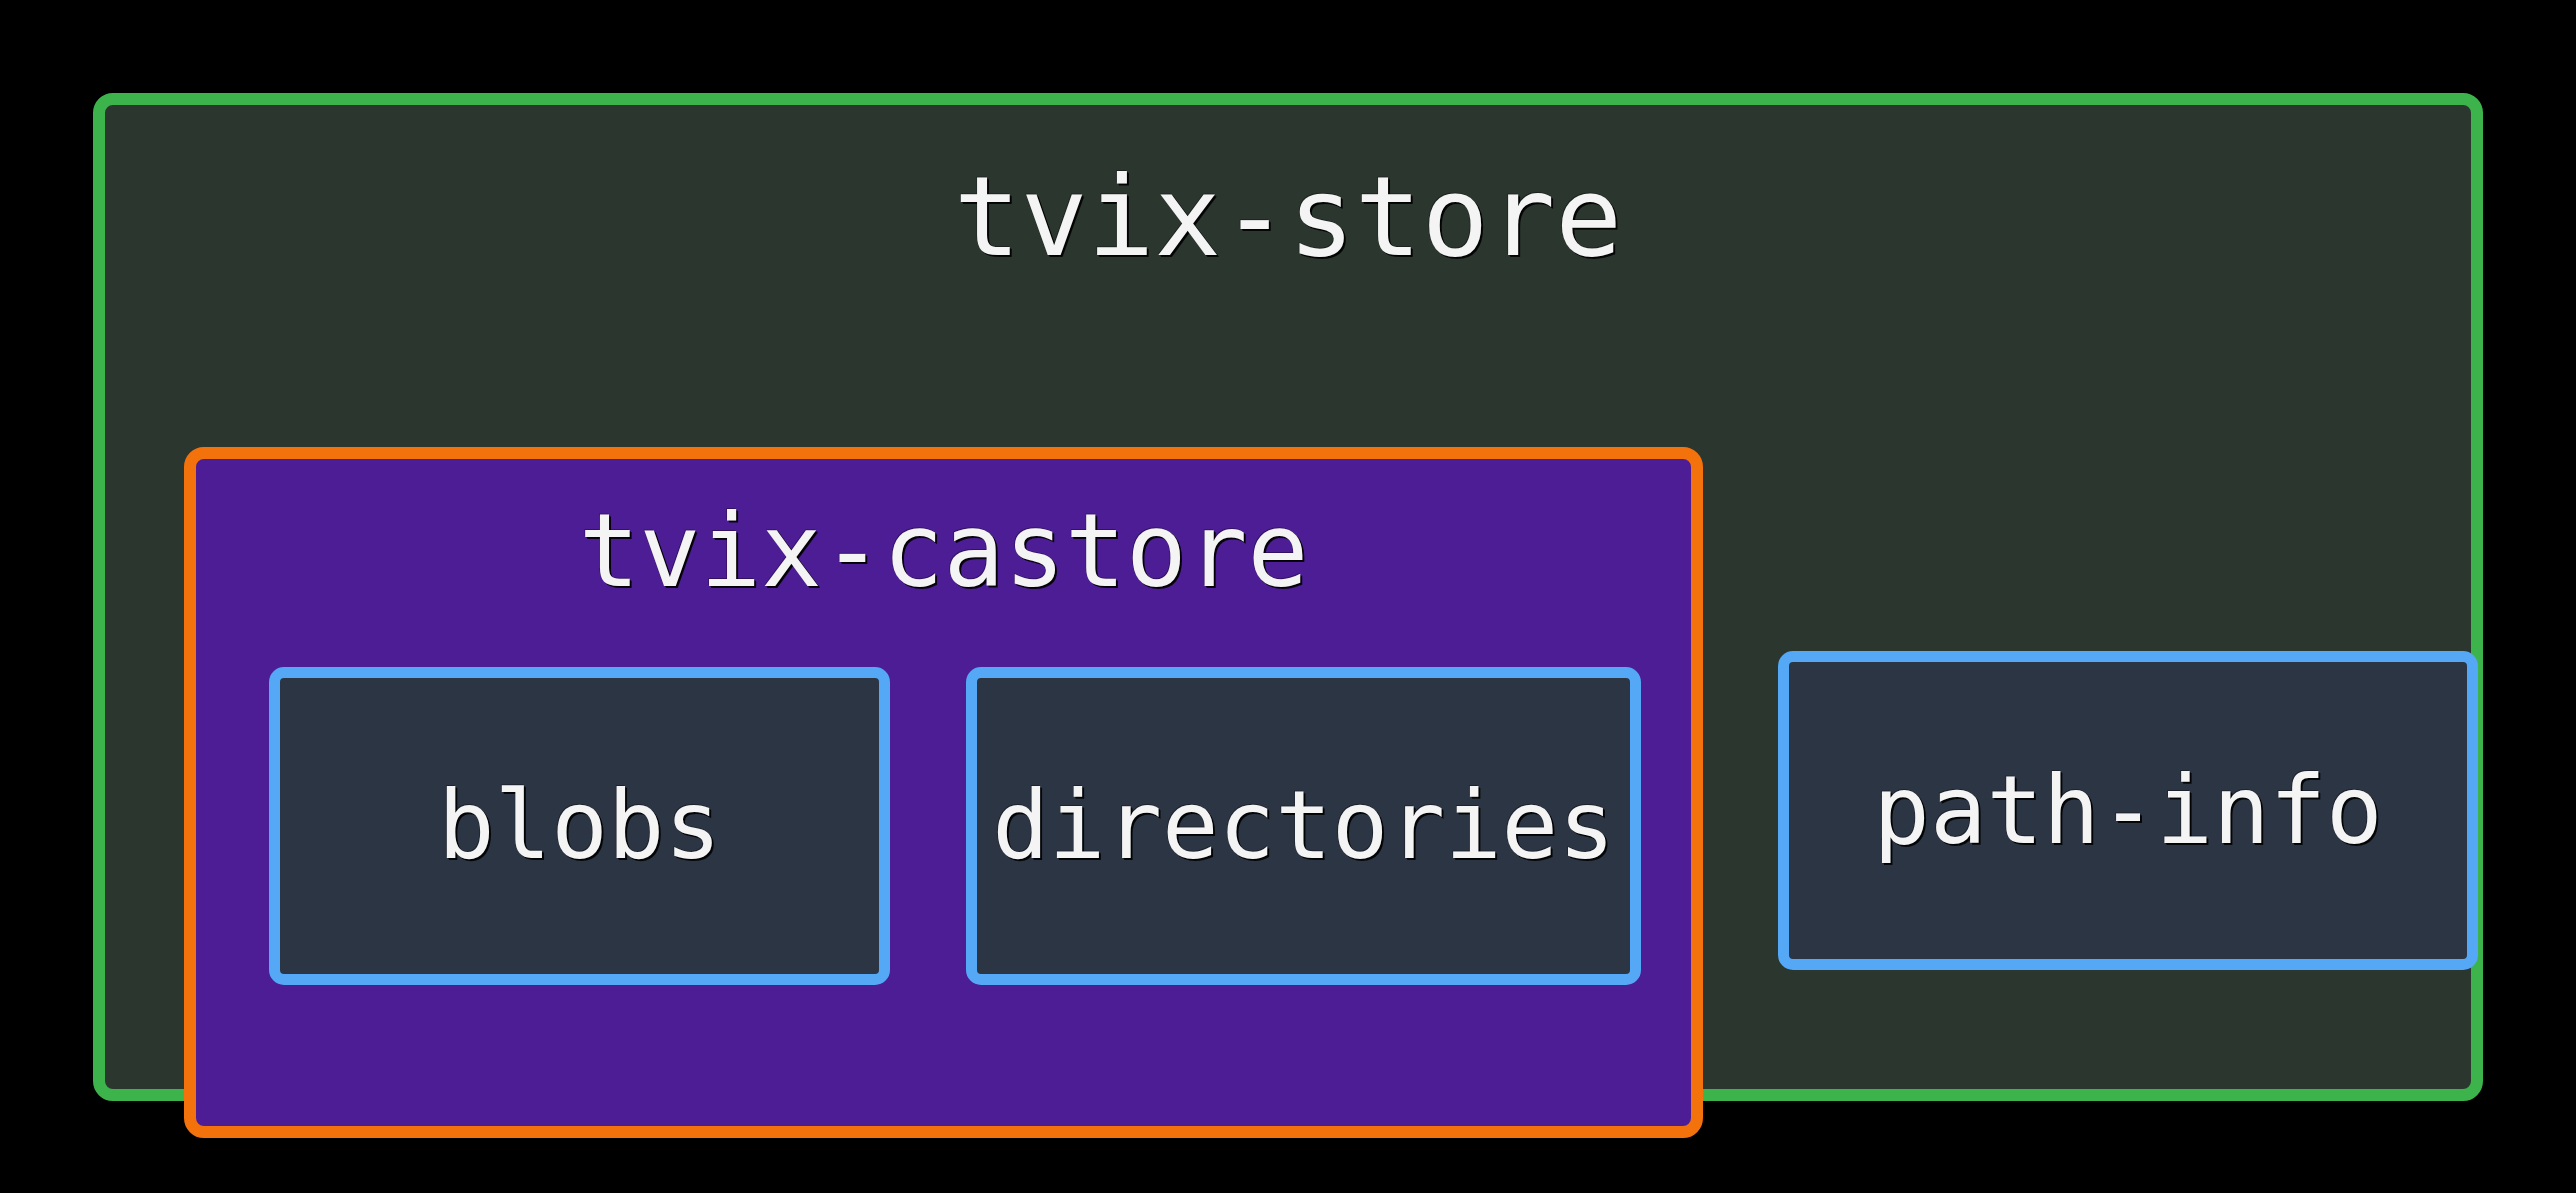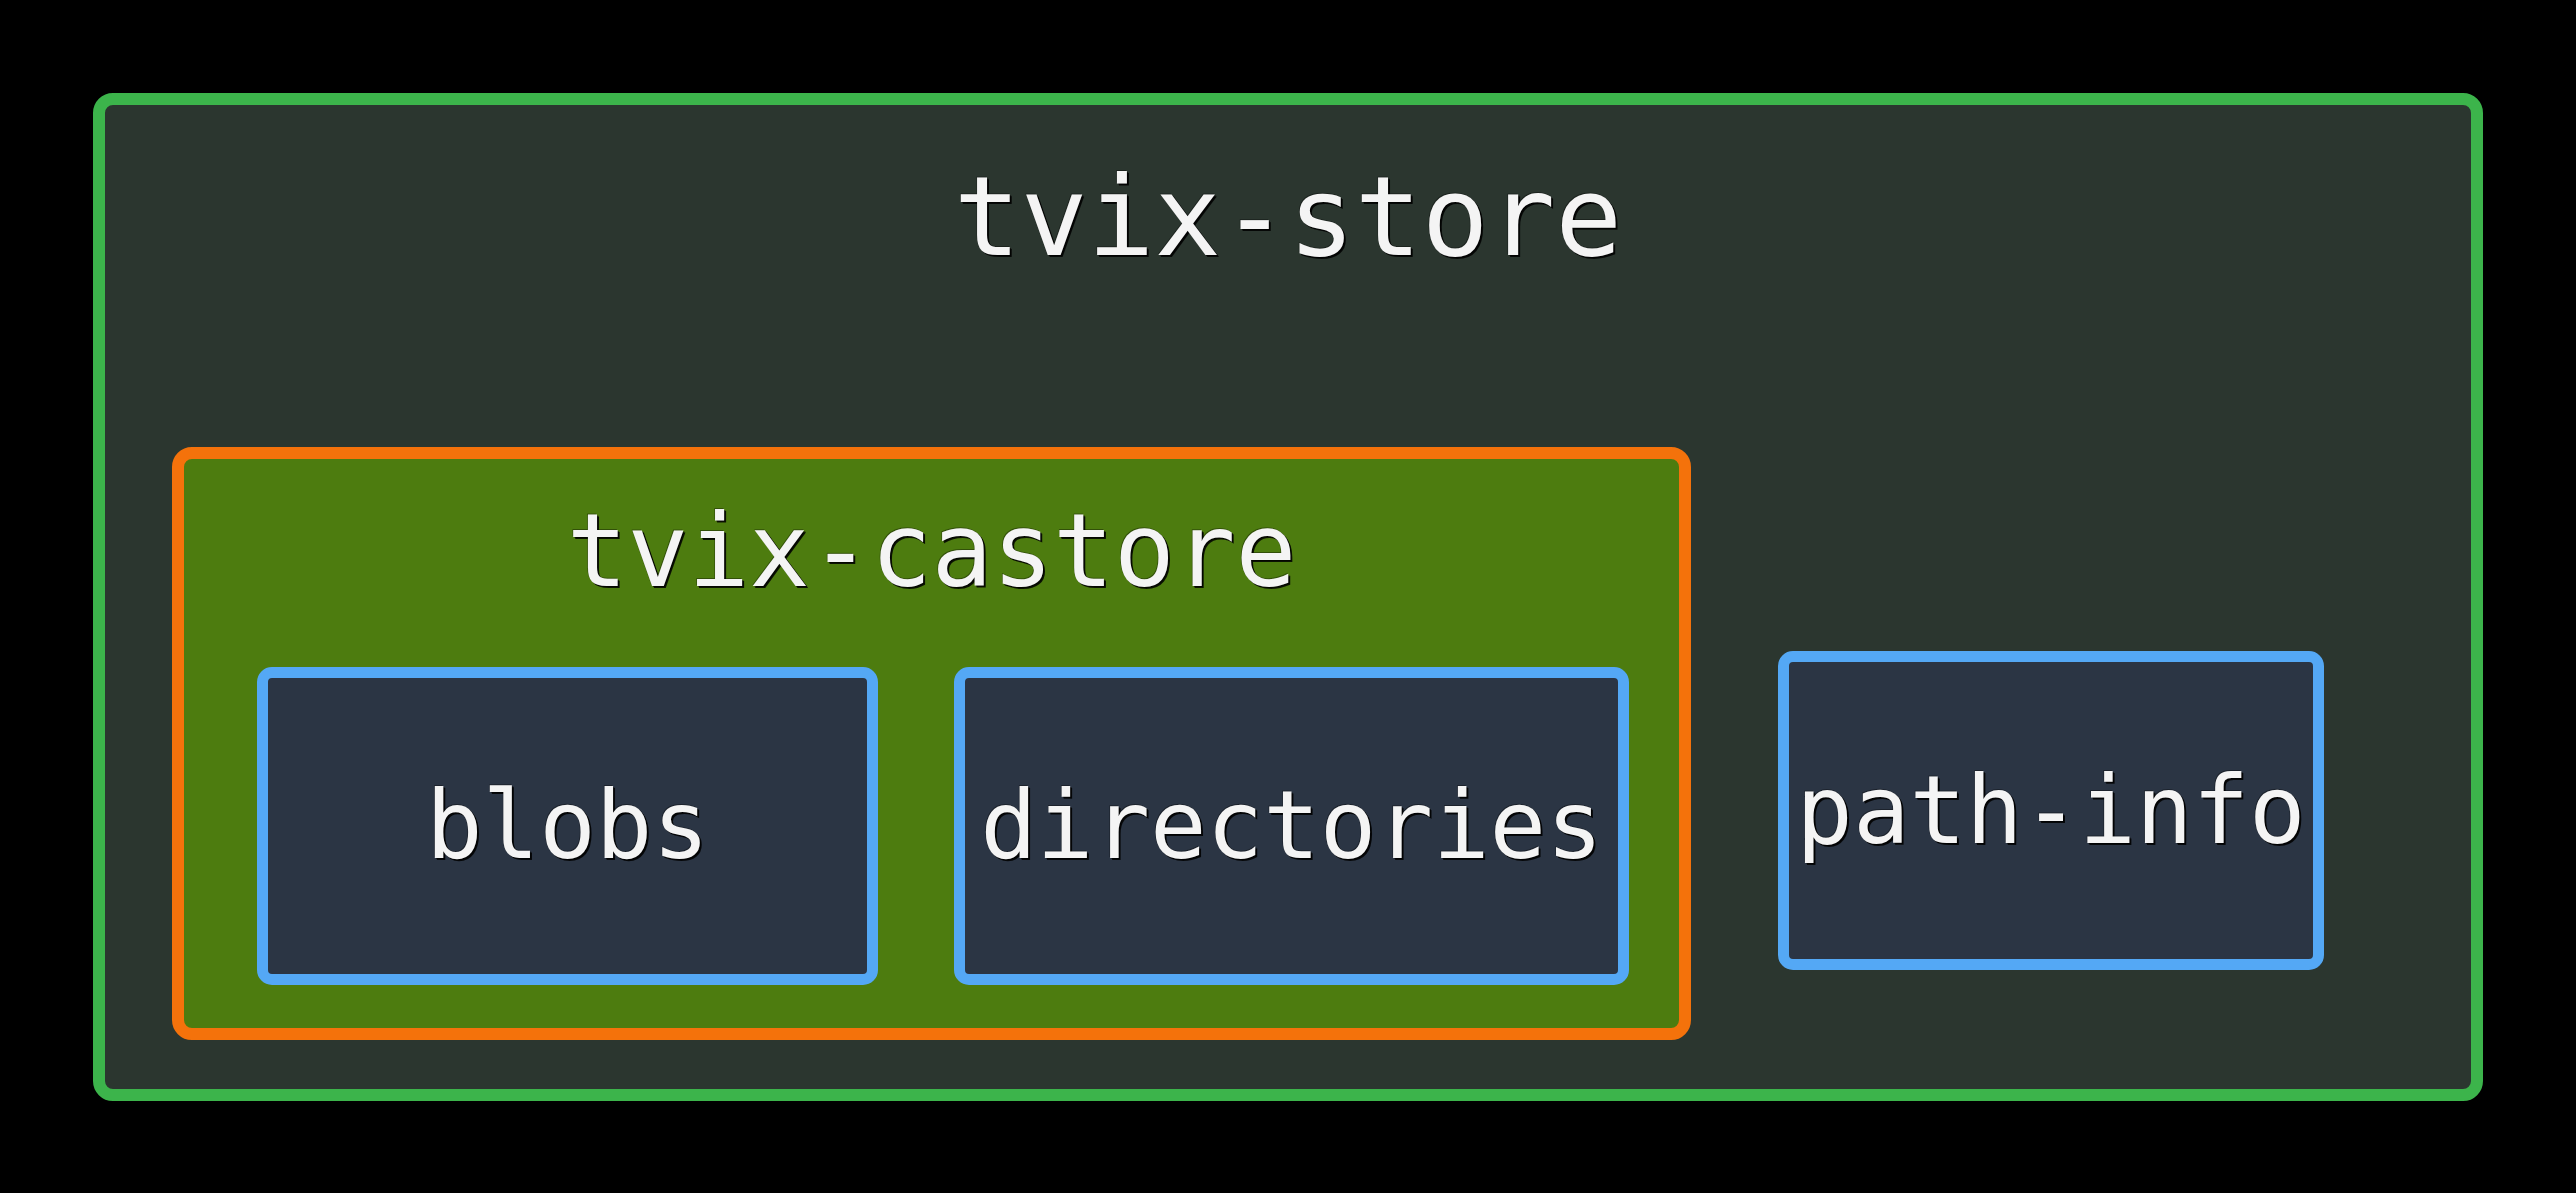--- a/index.html
+++ b/index.html
@@ -60,25 +60,25 @@
     position: absolute;
     left: 0;
     right: 0;
     top: 56px;
     text-align: center;
     font-size: 111px;
   }
 
   
   #castore-box {
-    left: 67px;        
+    left: 79px;        
     top: 342px;         
     width: 1519px;      
-    height: 593px;      
-    background: #4d7c0f;
+    height: 691px;      
+    background: #4c1d95;
     border: 12.7px solid #f4720b;
     border-radius: 20px;
   }
   #castore-title {
     position: absolute;
     left: 0;
     right: 0;
     top: 42px;
     text-align: center;
     font-size: 101px;
@@ -112,21 +112,21 @@
     left: 770px;    
     top: 208px;
     width: 675px;   
     height: 318px;
   }
 
   
   #pathinfo-box {
     left: 1673px;    
     top: 546px;      
-    width: 546px;    
+    width: 700px;    
     height: 319px;   
   }
 </style>
 </head>
 <body>
 
 <div id="canvas">
 
   <div id="store-box" class="box">
 

